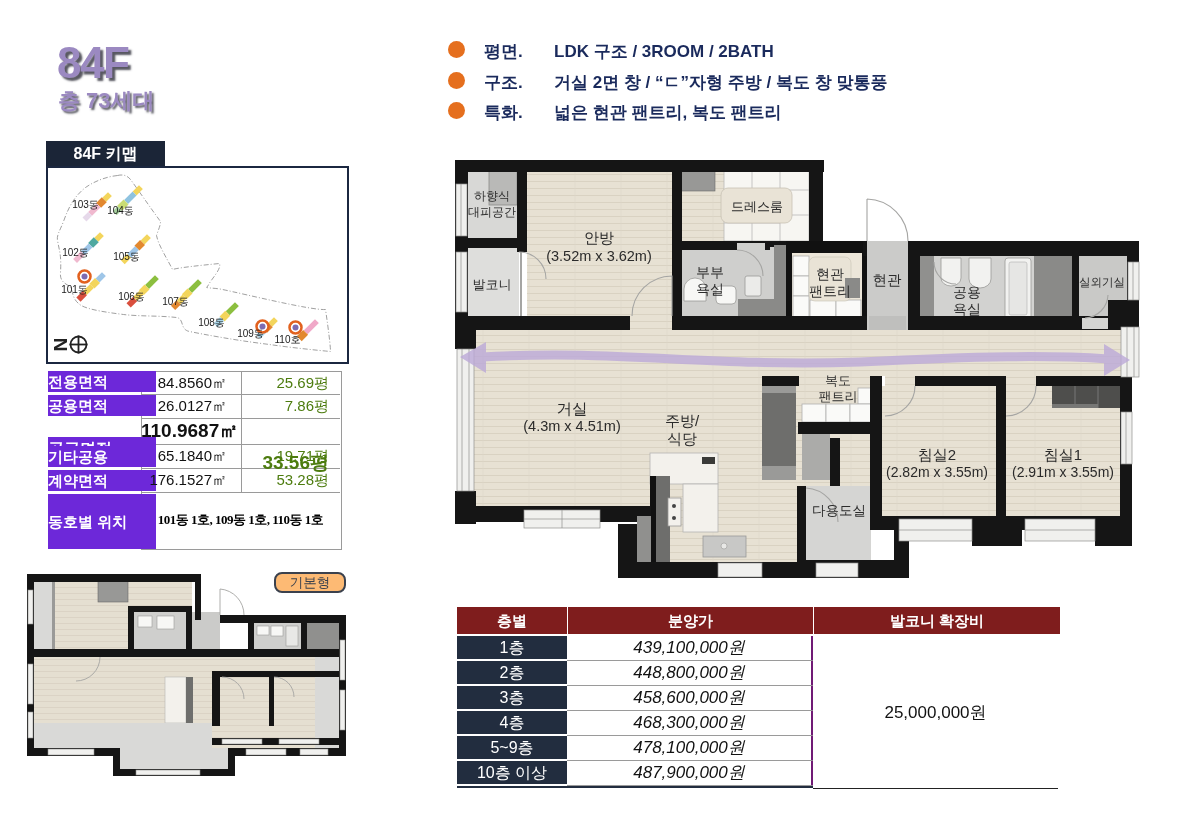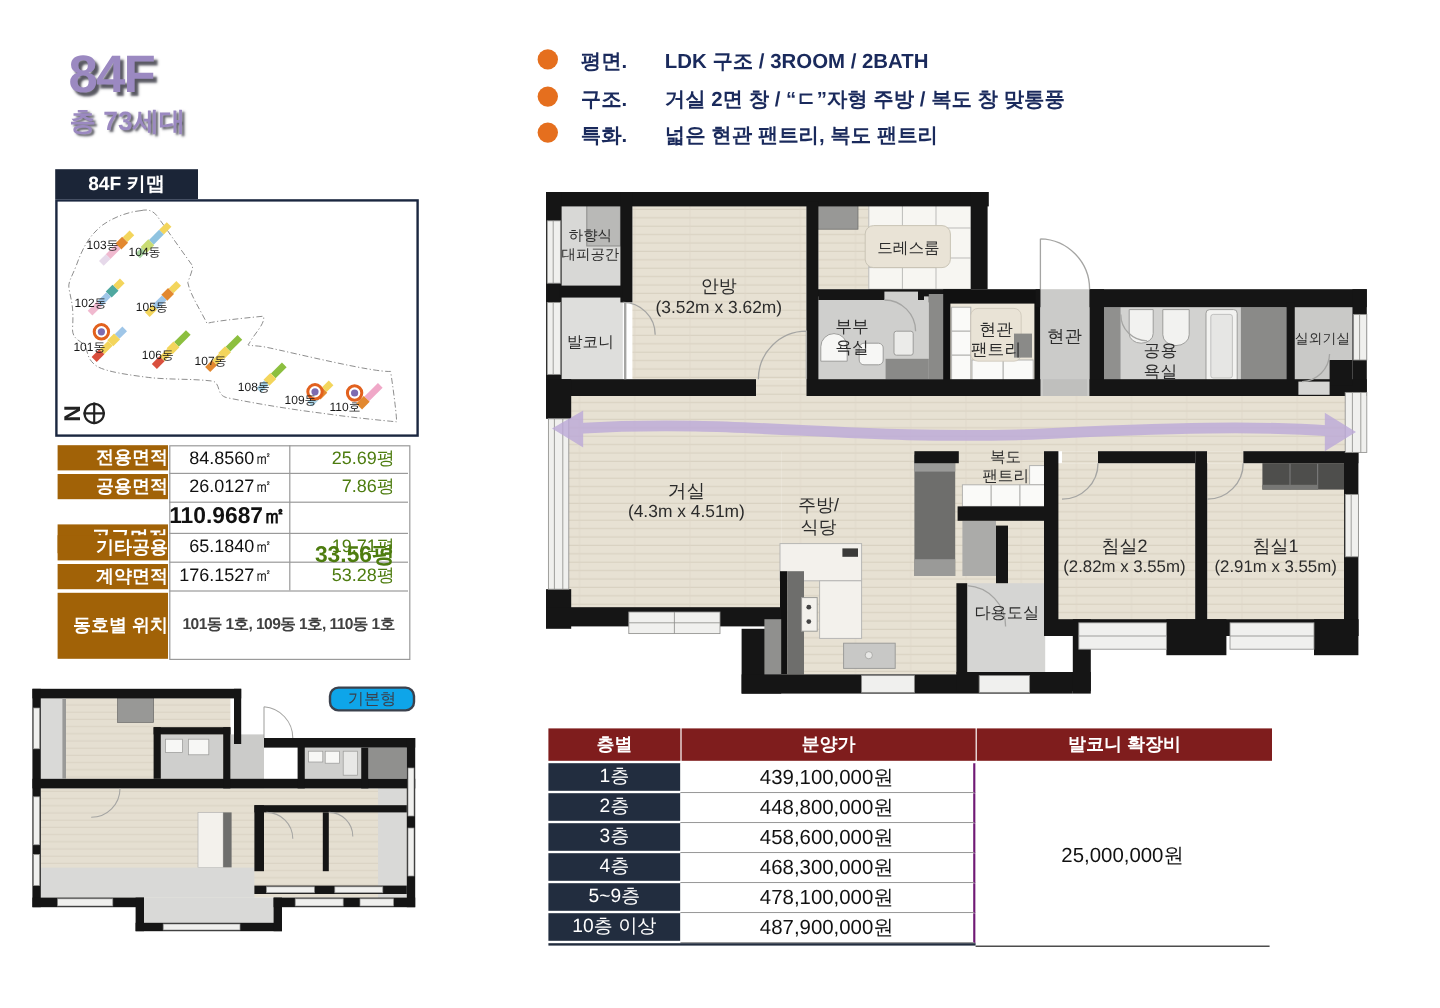--- a/index.html
+++ b/index.html
@@ -9,44 +9,44 @@
   .t84{left:57px;top:38px;font-size:44px;letter-spacing:-1.5px;font-weight:bold;color:#9b89c1;
        text-shadow:3px 3px 2px rgba(70,70,80,0.9);}
   .t73{left:58px;top:86px;font-size:22px;font-weight:bold;color:#9b89c1;
        text-shadow:2px 2px 2px rgba(70,70,80,0.9);}
   
   .ktab{left:46px;top:141px;width:119px;height:25px;background:#1b2537;color:#fff;
         font-size:16px;font-weight:bold;text-align:center;line-height:25px;}
   .kbox{left:46px;top:166px;width:303px;height:198px;border:2.5px solid #1b2740;background:#fff;box-sizing:border-box;}
   
   .atab{left:48px;top:371px;width:293px;height:178px;}
-  .atab .nv{position:absolute;left:0;width:92px;background:#a16207;color:#fff;text-align:right;font-weight:bold;font-size:15px;}
+  .atab .nv{position:absolute;left:0;width:108px;background:#6d28d9;color:#fff;text-align:left;font-weight:bold;font-size:15px;}
   .atab .ln{position:absolute;border-top:1px solid #9a9a9a;left:93px;width:199px;}
   .atab .v2{position:absolute;left:93px;width:86px;padding-right:14px;text-align:right;font-size:15px;color:#111;white-space:nowrap;}
   .atab .v3{position:absolute;left:194px;width:87px;padding-right:12px;text-align:right;font-size:15px;color:#4d7c0f;white-space:nowrap;}
   .atab .grid{position:absolute;left:93px;top:0;width:199px;height:177px;border:1px solid #9a9a9a;}
   
   .blt{width:17px;height:17px;border-radius:50%;background:#e56f1e;}
   .btxt{font-size:17px;font-weight:bold;color:#1a2a5c;white-space:nowrap;}
   .bval{font-size:17px;font-weight:bold;color:#1a2a5c;white-space:nowrap;}
   
   .ptab{left:457px;top:607px;width:603px;}
   .ptab .hdr{display:flex;margin-bottom:2px;}
   .ptab .hdr div{background:#7f1d1d;color:#fff;font-size:15px;font-weight:bold;height:27px;line-height:27px;text-align:center;}
   .ptab .h1{width:110px;margin-right:1px;}
   .ptab .h2{width:245px;margin-right:1px;}
   .ptab .h3{width:246px;}
   .prow{display:flex;}
   .prow .l{background:#222d3f;color:#fff;width:110px;height:23px;line-height:23px;font-size:16px;text-align:center;margin-bottom:2px;}
-  .prow .v{width:244px;height:24px;line-height:24px;font-size:17px;color:#111;text-align:center;border-right:2px solid #701a75;border-bottom:1px solid #9a9a9a;background:#fff;}
+  .prow .v{width:244px;height:24px;line-height:24px;font-size:17px;color:#111;text-align:center;border-right:5px solid #701a75;border-bottom:1px solid #9a9a9a;background:#fff;font-style:italic;}
   .pmerge{position:absolute;left:356px;top:29px;width:245px;height:152px;border-bottom:1px solid #222;
           display:flex;align-items:center;justify-content:center;font-size:17px;color:#111;background:#fff;}
   .pbot{position:absolute;left:0px;top:179px;width:356px;border-bottom:2px solid #222d3f;}
   
-  .kibon{left:274px;top:572px;width:68px;height:17px;border:2.5px solid #3b414d;border-radius:8px;background:#0ea5e9;
+  .kibon{left:274px;top:572px;width:68px;height:17px;border:2.5px solid #3b414d;border-radius:8px;background:#fdba74;
          font-size:13.5px;color:#3b414d;text-align:center;line-height:17px;}
 </style>
 </head>
 <body>
   <div class="abs t84">84F</div>
   <div class="abs t73">층 73세대</div>
   <div class="abs ktab">84F 키맵</div>
   <div class="abs kbox" id="keymapbox">
   <svg width="298" height="193" viewBox="48.5 168.5 298 193">
     <path d="M118,176 C 108,177 96,181 86,188 C 76,196 70,205 64,222 C 60,232 57,236 58,241 C 60,252 62,256 61,273 C 60,282 66,284 70,287 C 74,291 72,298 79,304 C 84,309 100,312 124,315 C 140,317 160,316 177,318 C 185,319 180,330 190,332 C 220,338 246,342 270,345 C 290,348 320,351 331,352 C 331,347 329,330 326,310 C 312,311 247,295 223,290 C 214,288 204,289 208,287 C 212,279 222,270 220,264 C 200,266 180,268 173,270 C 167,258 159,246 157,236 C 159,230 161,226 161,222 C 150,207 137,188 131,180 C 127,175 122,175 118,176 Z" fill="none" stroke="#888" stroke-width="0.8" stroke-dasharray="5 2 1 2"></path>
@@ -160,21 +160,21 @@
     <div class="v2" style="top:0;height:23px;line-height:23px;">84.8560㎡</div>
     <div class="v3" style="top:0;height:23px;line-height:23px;">25.69평</div>
     <div class="v2" style="top:23px;height:24px;line-height:24px;">26.0127㎡</div>
     <div class="v3" style="top:23px;height:24px;line-height:24px;">7.86평</div>
     <div class="v2" style="top:47px;height:26px;line-height:26px;font-weight:bold;font-size:19px;">110.9687㎡</div>
     <div class="v3" style="top:47px;height:26px;line-height:26px;font-weight:bold;font-size:19px;margin-top:32px;">33.56평</div>
     <div class="v2" style="top:73px;height:24px;line-height:24px;">65.1840㎡</div>
     <div class="v3" style="top:73px;height:24px;line-height:24px;">19.71평</div>
     <div class="v2" style="top:97px;height:24px;line-height:24px;">176.1527㎡</div>
     <div class="v3" style="top:97px;height:24px;line-height:24px;">53.28평</div>
-    <div style="position:absolute;left:93px;top:121px;width:199px;height:56px;text-align:center;line-height:56px;font-size:13px;letter-spacing:-0.5px;font-weight:bold;color:#404040;white-space:nowrap;">101동 1호, 109동 1호, 110동 1호</div>
+    <div style="position:absolute;left:93px;top:121px;width:199px;height:56px;text-align:center;line-height:56px;font-size:13px;letter-spacing:-0.5px;font-weight:bold;color:#000000;white-space:nowrap;font-family:Liberation Serif, serif;">101동 1호, 109동 1호, 110동 1호</div>
   </div>
 
   <div class="abs blt" style="left:448px;top:41px;"></div>
   <div class="abs btxt" style="left:484px;top:40px;">평면.</div>
   <div class="abs bval" style="left:554px;top:40px;">LDK 구조 / 3ROOM / 2BATH</div>
   <div class="abs blt" style="left:448px;top:72px;"></div>
   <div class="abs btxt" style="left:484px;top:71px;">구조.</div>
   <div class="abs bval" style="left:554px;top:71px;">거실 2면 창 / “ㄷ”자형 주방 / 복도 창 맞통풍</div>
   <div class="abs blt" style="left:448px;top:102px;"></div>
   <div class="abs btxt" style="left:484px;top:101px;">특화.</div>

